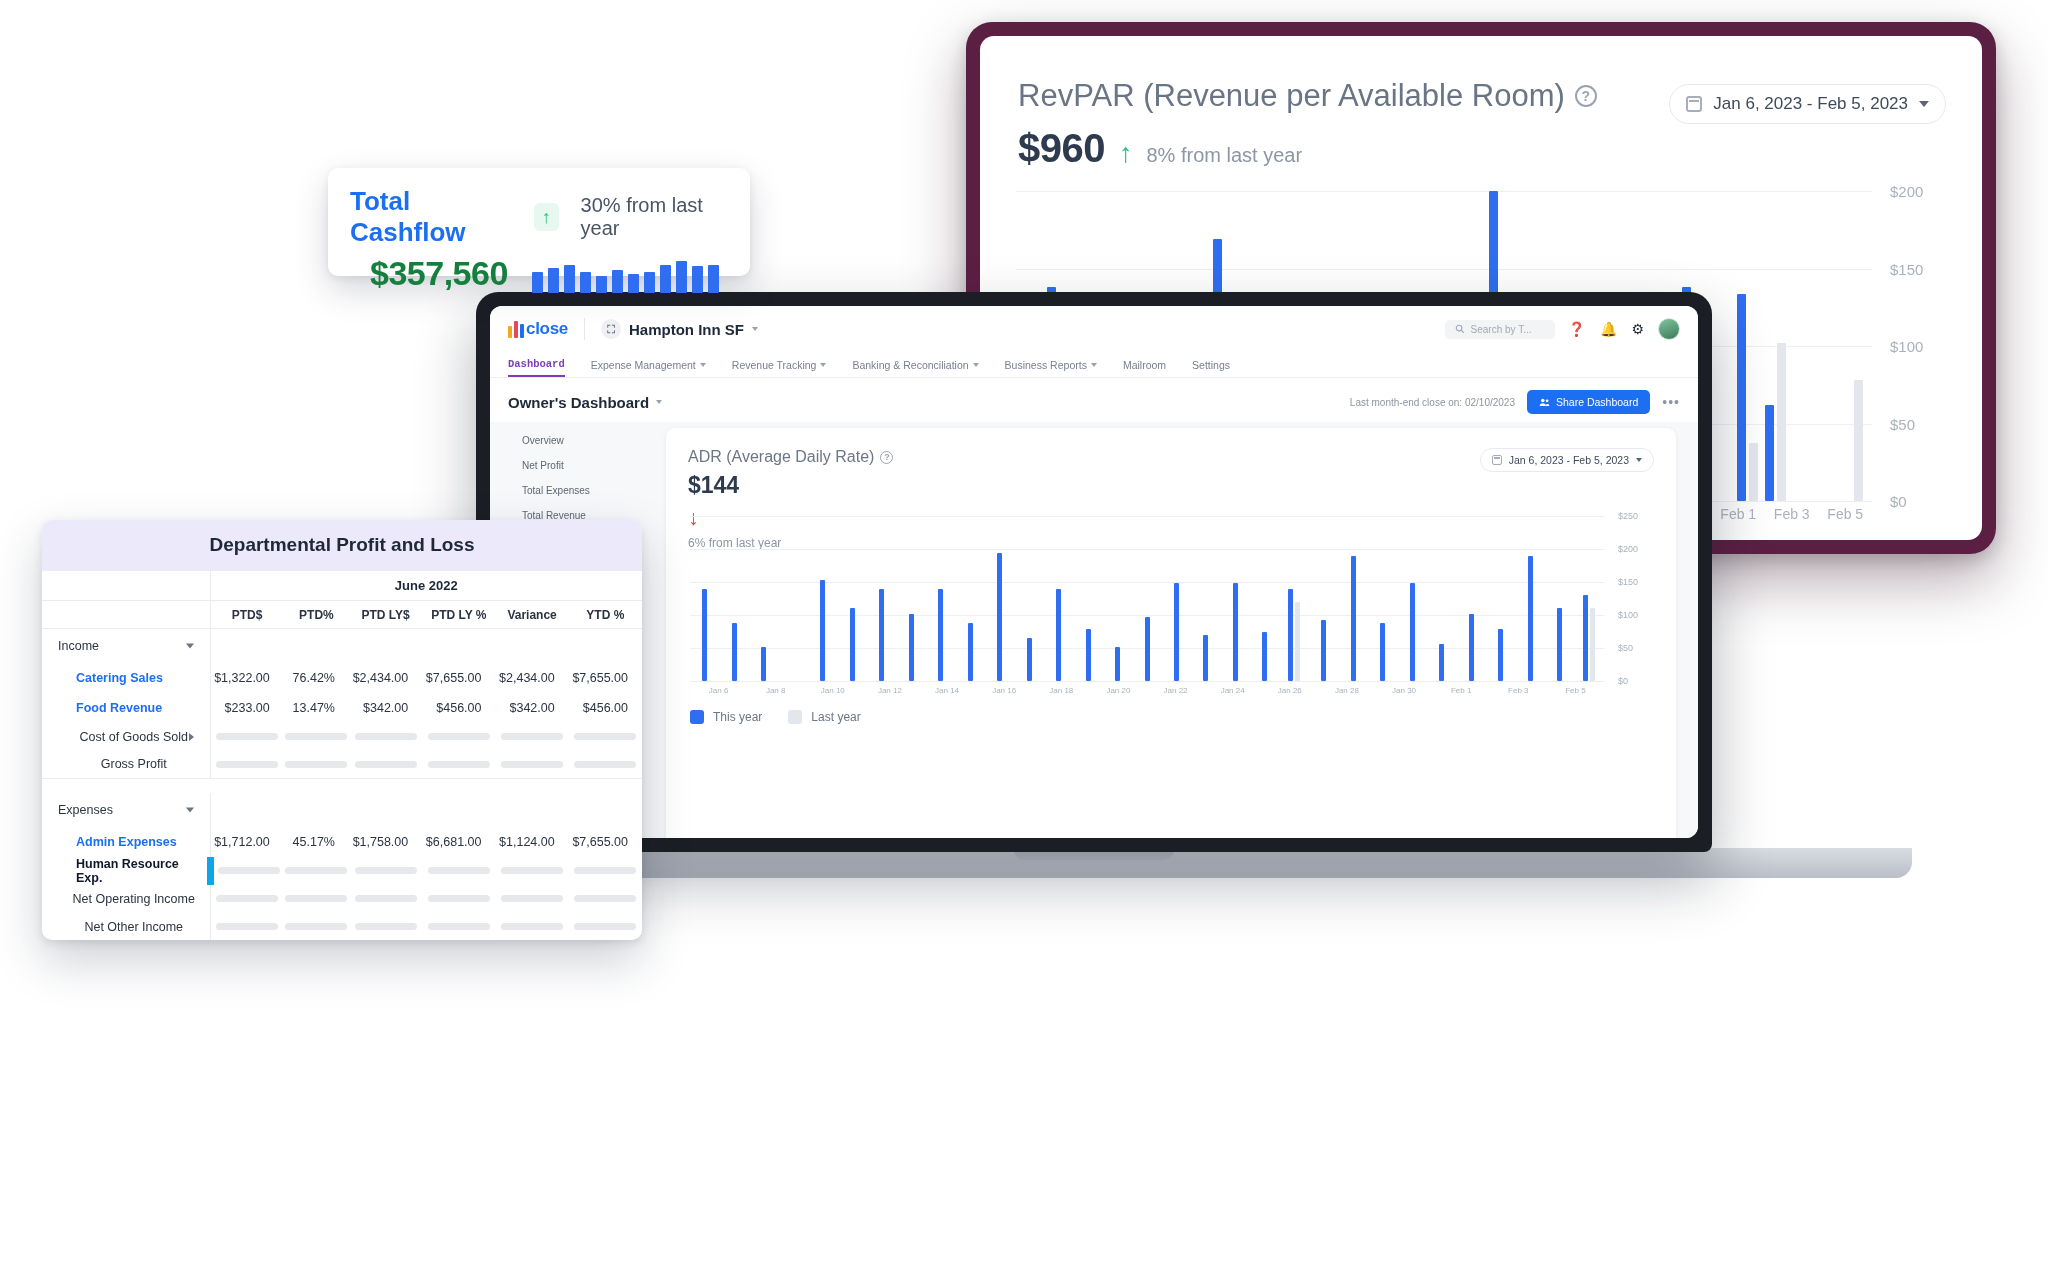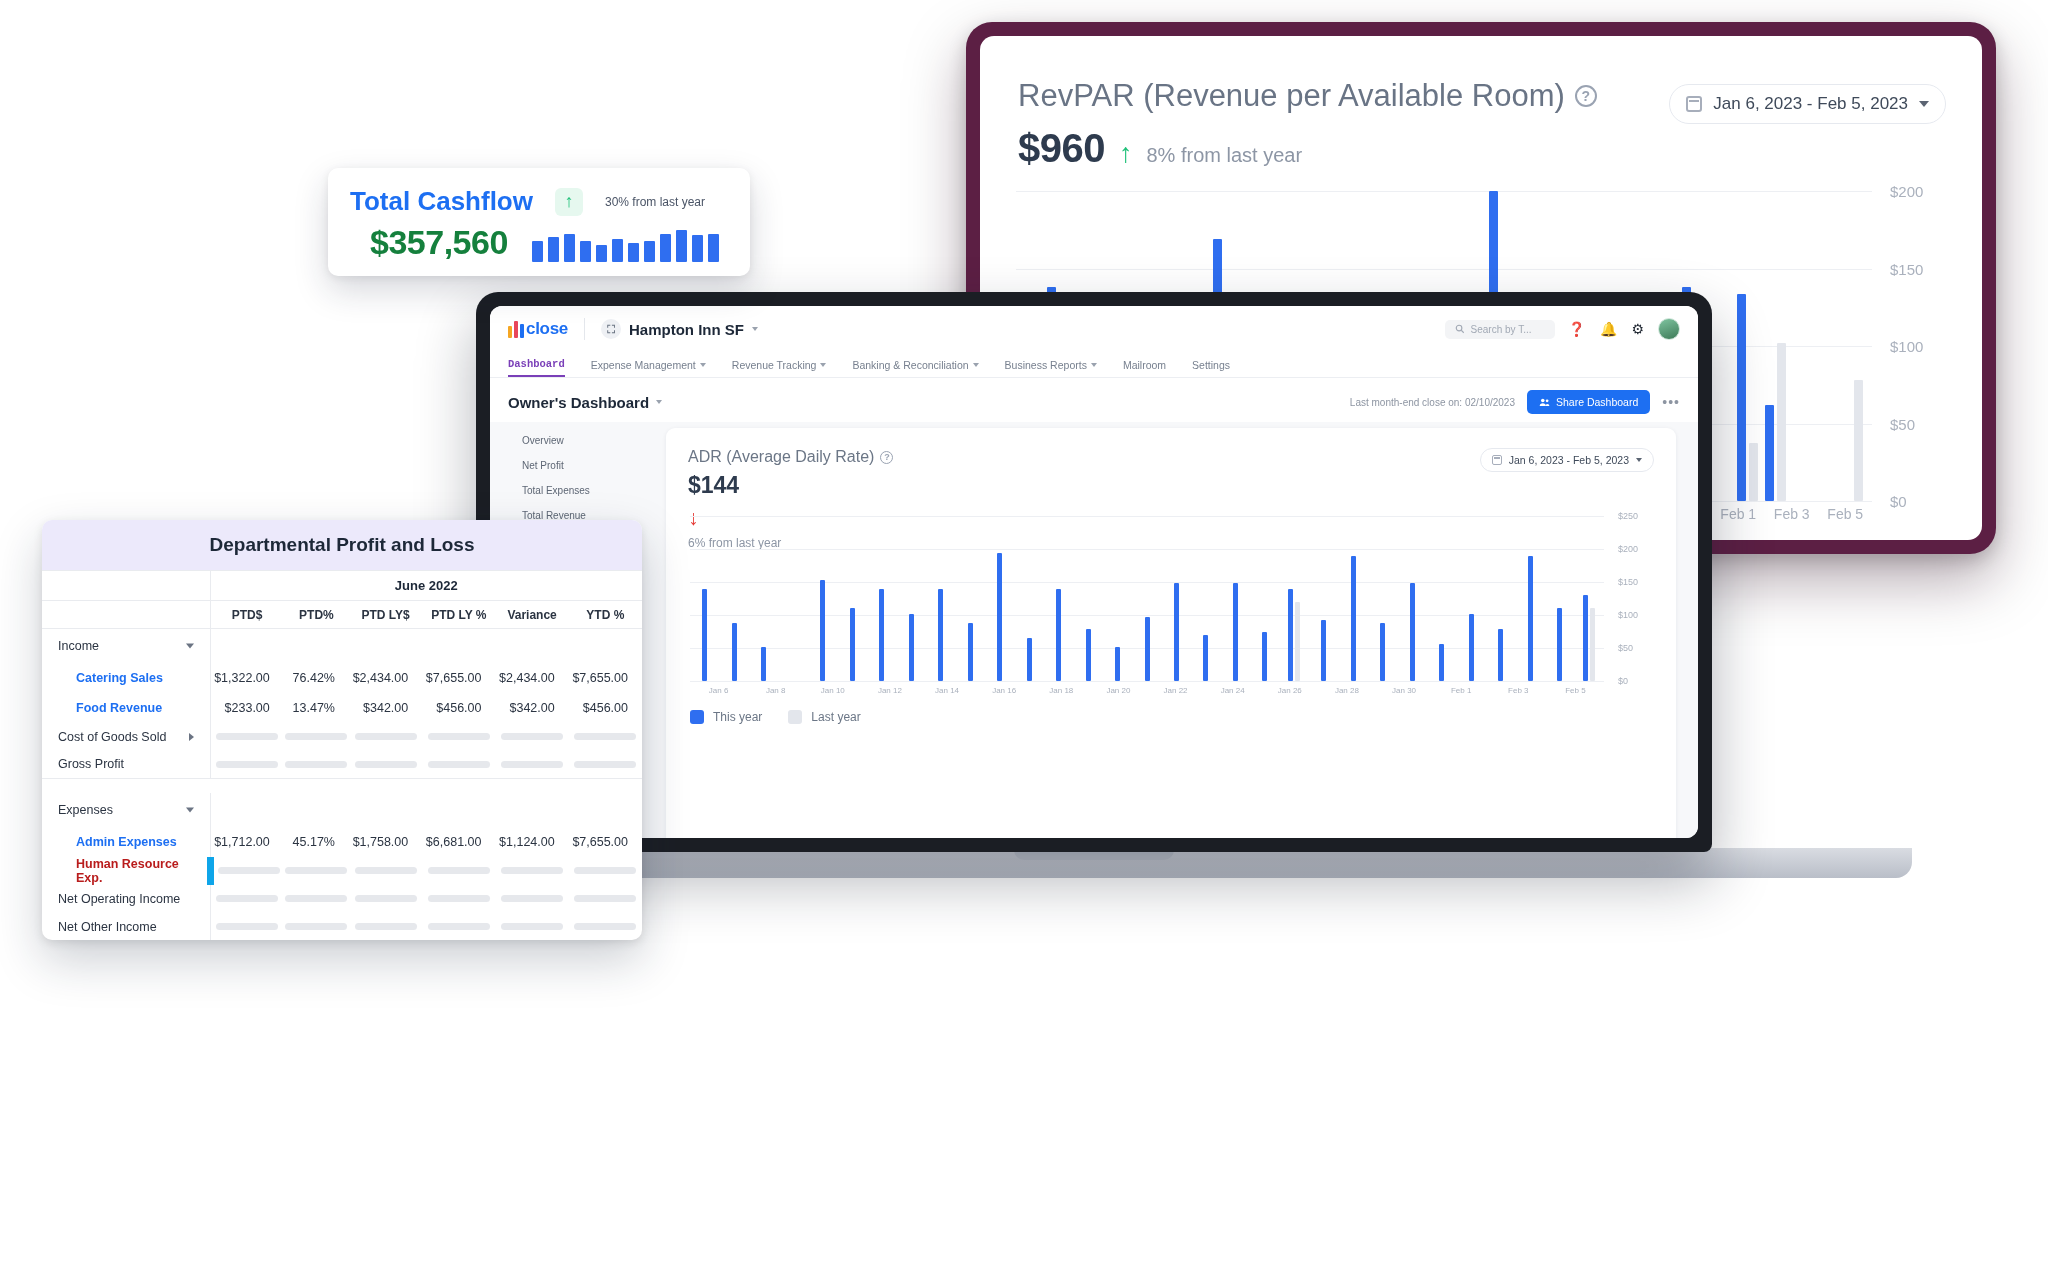--- a/index.html
+++ b/index.html
@@ -66,21 +66,21 @@
   
   .cashflow {
     position:absolute; left:328px; top:168px; width:422px; height:108px;
     background:#fff;border-radius:10px;
     box-shadow:0 14px 34px rgba(25,35,60,.18), 0 2px 8px rgba(0,0,0,.08);
     padding:18px 22px; z-index: 6;
   }
   .cf-top{display:flex;align-items:center;gap:22px;}
   .cf-title{font-size:26px;font-weight:700;color:#1d6ff2;}
   .cf-badge{width:28px;height:28px;border-radius:6px;background:#e6f8ef;display:flex;align-items:center;justify-content:center;color:#21c17a;font-size:18px;}
-  .cf-delta{font-size:12px;color:#4a5466;}
+  .cf-delta{font-size:20px;color:#4a5466;}
   .cf-bot{display:flex;align-items:flex-end;gap:24px;margin-top:6px;}
   .cf-val{font-size:34px;font-weight:700;color:#15803d;letter-spacing:-.5px;margin-left:20px;}
   .spark{display:flex;align-items:flex-end;gap:5px;height:38px;}
   .spark i{display:block;width:11px;background:#2f6ef0;border-radius:1px;}
 
   
   .laptop { position:absolute; left:476px; top:292px; width:1236px; height:600px; z-index: 5;}
   .lt-body{
     position:absolute;left:0;top:0;width:1236px;height:560px;
     background:#1b1e24;border-radius:22px 22px 8px 8px;padding:14px;
@@ -170,22 +170,22 @@
   .hdr-row td{height:28px;text-align:center;font-weight:700;color:#2b3442;font-size:12px;border-bottom:1px solid #e9ebef;}
   .data-row td{height:30px;text-align:right;padding-right:14px;color:#2b3442;}
   .data-row td.lab{text-align:left;padding-left:34px;color:#1d6ff2;font-weight:600;border-right:1px solid #e9ebef;}
   .grp-row td{height:34px;}
   .grp-row td.lab{text-align:left;padding-left:16px;color:#2b3442;font-weight:400;border-right:1px solid #e9ebef;position:relative;}
   .grp-row td.lab .tri{position:absolute;right:16px;top:50%;transform:translateY(-50%);}
   .tri-down{width:0;height:0;border-left:4px solid transparent;border-right:4px solid transparent;border-top:5px solid #6b7483;}
   .tri-right{width:0;height:0;border-top:4px solid transparent;border-bottom:4px solid transparent;border-left:5px solid #6b7483;}
   .ph td{height:28px;}
   .ph .bar{height:7px;background:#e6e8ec;border-radius:4px;margin:0 auto;width:62px;}
-  .ph td.lab{text-align:left;padding-left:16px;color:#2b3442;border-right:1px solid #e9ebef;}
-  .ph td.lab2{text-align:left;padding-left:34px;color:#b91c1c;font-weight:600;border-right:7px solid #0ea5e9;}
+  .ph td.lab{text-align:center;padding-left:16px;color:#2b3442;border-right:1px solid #e9ebef;}
+  .ph td.lab2{text-align:left;padding-left:34px;color:#0f172a;font-weight:600;border-right:7px solid #0ea5e9;}
   .gap-row td{height:14px;}
 </style>
 </head>
 <body>
 
 <div class="stage">
 
   <div class="tablet">
     <div class="tablet-screen">
 

